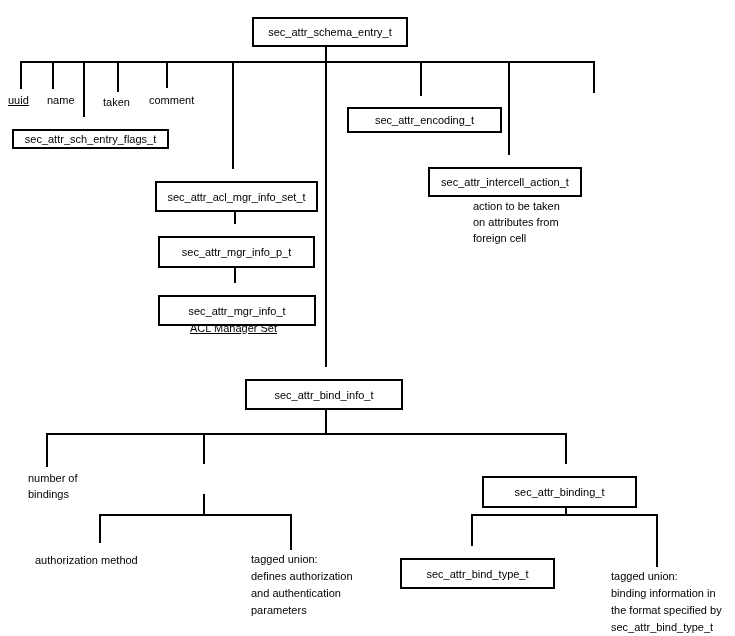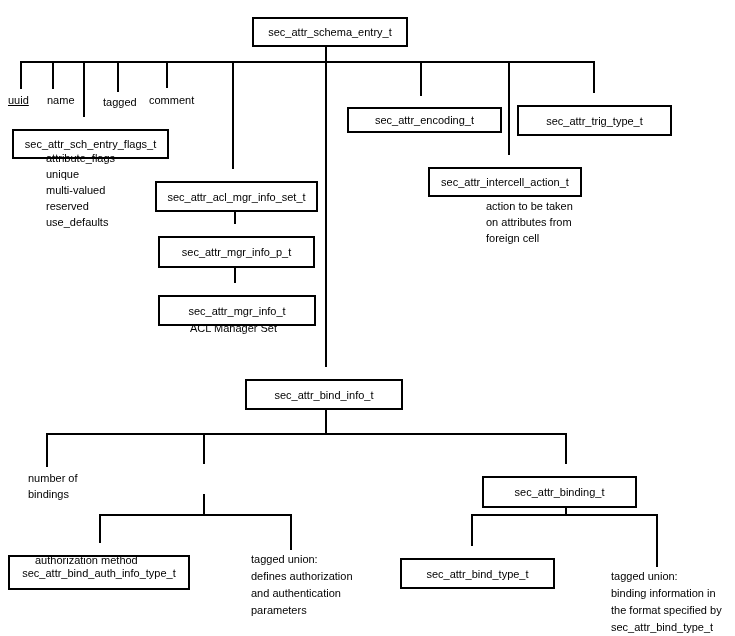--- a/index.html
+++ b/index.html
@@ -72,43 +72,36 @@
   <div class="hline" style="left:99px; top:514px; width:193px;"></div>
   <div class="vline" style="left:99px; top:514px; height:29px;"></div>
   <div class="vline" style="left:290px; top:514px; height:36px;"></div>
 
   <div class="vline" style="left:565px; top:496px; height:20px;"></div>
   <div class="hline" style="left:471px; top:514px; width:187px;"></div>
   <div class="vline" style="left:471px; top:514px; height:32px;"></div>
   <div class="vline" style="left:656px; top:514px; height:53px;"></div>
 
   <div class="node" style="left:252px; top:5px; width:156px; height:30px;">sec_attr_schema_entry_t</div>
-  <div class="node" style="left:12px; top:117px; width:157px; height:30px;">sec_attr_sch_entry_flags_t</div>
+  <div class="node" style="left:12px; top:117px; width:157px; height:20px;">sec_attr_sch_entry_flags_t</div>
   <div class="node" style="left:155px; top:169px; width:163px; height:31px;">sec_attr_acl_mgr_info_set_t</div>
   <div class="node" style="left:158px; top:283px; width:158px; height:31px;">sec_attr_mgr_info_t</div>
   <div class="node" style="left:158px; top:224px; width:157px; height:32px;">sec_attr_mgr_info_p_t</div>
   <div class="node" style="left:347px; top:95px; width:155px; height:26px;">sec_attr_encoding_t</div>
-  <div class="node" style="left:517px; top:93px; width:155px; height:31px;">sec_attr_trig_type_t</div>
   <div class="node" style="left:428px; top:155px; width:154px; height:30px;">sec_attr_intercell_action_t</div>
   <div class="node" style="left:245px; top:367px; width:158px; height:31px;">sec_attr_bind_info_t</div>
   <div class="node" style="left:482px; top:464px; width:155px; height:32px;text-align:center;">sec_attr_binding_t</div>
-  <div class="node" style="left:8px; top:543px; width:182px; height:35px;">sec_attr_bind_auth_info_type_t</div>
   <div class="node" style="left:400px; top:546px; width:155px; height:31px;">sec_attr_bind_type_t</div>
 
   <div class="lbl" style="left:8px; top:92px;text-decoration:underline;">uuid</div>
   <div class="lbl" style="left:47px; top:92px;">name</div>
-  <div class="lbl" style="left:103px; top:94px;">tagged</div>
+  <div class="lbl" style="left:103px; top:94px;">taken</div>
   <div class="lbl" style="left:149px; top:92px;">comment</div>
-  <div class="lbl" style="left:46px; top:150px;">attribute_flags
-unique
-multi-valued
-reserved
-use_defaults</div>
-  <div class="lbl" style="left:190px; top:320px;">ACL Manager Set</div>
-  <div class="lbl" style="left:486px; top:198px;">action to be taken
+  <div class="lbl" style="left:190px; top:320px;text-decoration:underline;">ACL Manager Set</div>
+  <div class="lbl" style="left:473px; top:198px;">action to be taken
 on attributes from
 foreign cell</div>
   <div class="lbl" style="left:28px; top:470px;">number of
 bindings</div>
   <div class="lbl" style="left:35px; top:552px;">authorization method</div>
   <div class="lbl" style="left:251px; top:551px; line-height:17px;">tagged union:
 defines authorization
 and authentication
 parameters</div>
   <div class="lbl" style="left:611px; top:568px; line-height:17px;">tagged union:

